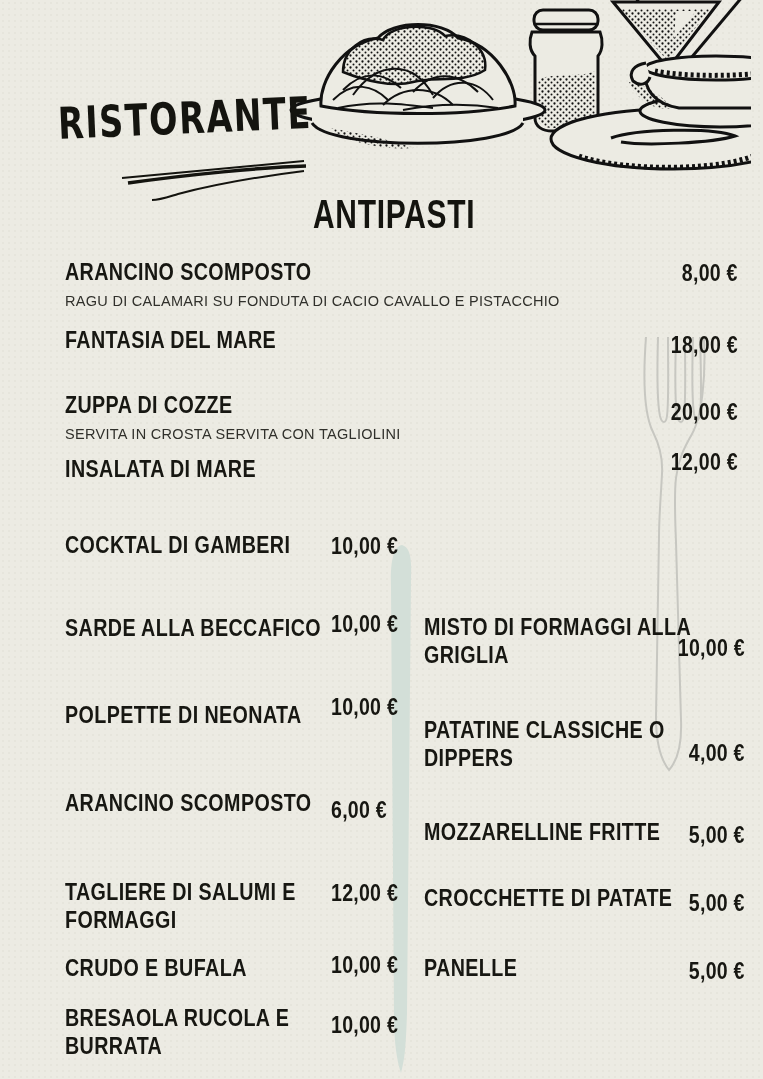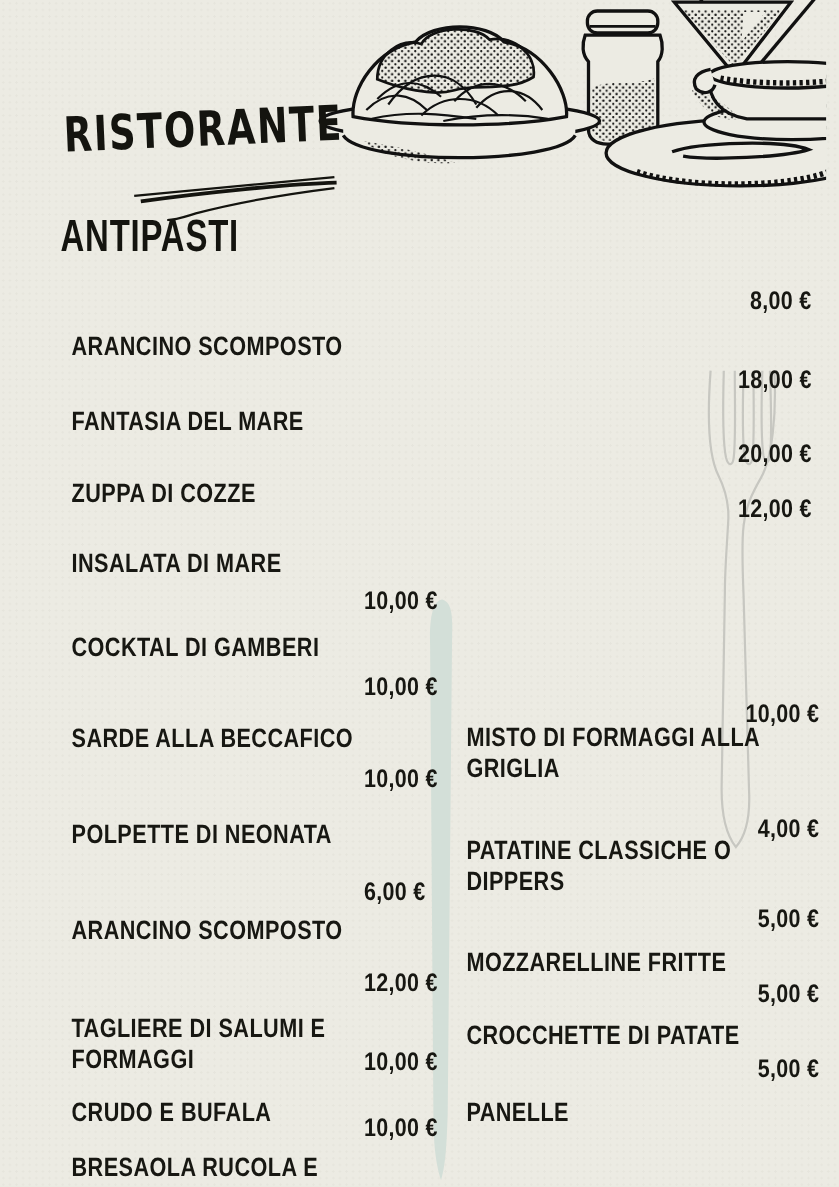--- a/index.html
+++ b/index.html
@@ -13,29 +13,29 @@
   }
   
   .brand{
     position:absolute;left:58px;top:98px;
     font-family:"DejaVu Sans", sans-serif;font-weight:700;font-size:44px;
     letter-spacing:2px;color:#14140f;white-space:pre;
     transform:rotate(-2.5deg) scaleX(.76);transform-origin:0 50%;
   }
   .brand-swoosh{position:absolute;left:116px;top:156px;}
   
-  .section-title-wrap{position:absolute;left:1px;right:0;top:191px;padding-left:24px;}
+  .section-title-wrap{position:absolute;left:1px;right:0;top:191px;text-align:center;padding-left:24px;}
   .section-title{
     display:inline-block;font-weight:700;font-size:41px;letter-spacing:1px;color:#14140f;
     transform:scaleX(.73);transform-origin:50% 50%;white-space:pre;
   }
   
   .row{position:absolute;left:65px;right:25px;height:0;}
   .row.rc{left:424px;right:18px;}
-  .nameblk{position:absolute;left:0;top:0;margin-top:44px;}
+  .nameblk{position:absolute;left:0;top:0;}
   .iname{
     font-weight:700;font-size:24px;line-height:1.18;letter-spacing:.5px;color:#171712;
     white-space:pre;transform:scaleX(.82);transform-origin:0 0;
   }
   .idesc{
     font-weight:400;font-size:14.5px;line-height:1.25;letter-spacing:.3px;color:#30302B;
     margin-top:6px;white-space:pre;
   }
   .idesc:empty{display:none;}
   .iprice{
@@ -128,34 +128,36 @@
     </g>
   </svg>
 
   <svg class="brush" width="32" height="534" viewBox="0 0 32 534">
     <path d="M16,2 C23,4 26,12 25,34 L21,470 C20,500 19,516 15,530 C11,518 8,500 8,472 L5,44 C4,14 9,3 16,2 Z" fill="#D3DFD8"></path>
   </svg>
 
   <div class="row" style="top:258px">
     <div class="nameblk">
       <div class="iname">ARANCINO SCOMPOSTO</div>
+      <div class="idesc">RAGU DI CALAMARI SU FONDUTA DI CACIO CAVALLO E PISTACCHIO</div>
     </div>
     <div class="iprice pr-far" style="top:2px">8,00 €</div>
   </div>
 
   <div class="row" style="top:326px">
     <div class="nameblk">
       <div class="iname">FANTASIA DEL MARE</div>
     </div>
     <div class="iprice pr-far" style="top:6px">18,00 €</div>
   </div>
 
   <div class="row" style="top:391px">
     <div class="nameblk">
       <div class="iname">ZUPPA DI COZZE</div>
+      <div class="idesc">SERVITA IN CROSTA SERVITA CON TAGLIOLINI</div>
     </div>
     <div class="iprice pr-far" style="top:8px">20,00 €</div>
   </div>
 
   <div class="row" style="top:455px">
     <div class="nameblk">
       <div class="iname">INSALATA DI MARE</div>
 
     </div>
     <div class="iprice pr-far" style="top:-6px">12,00 €</div>

